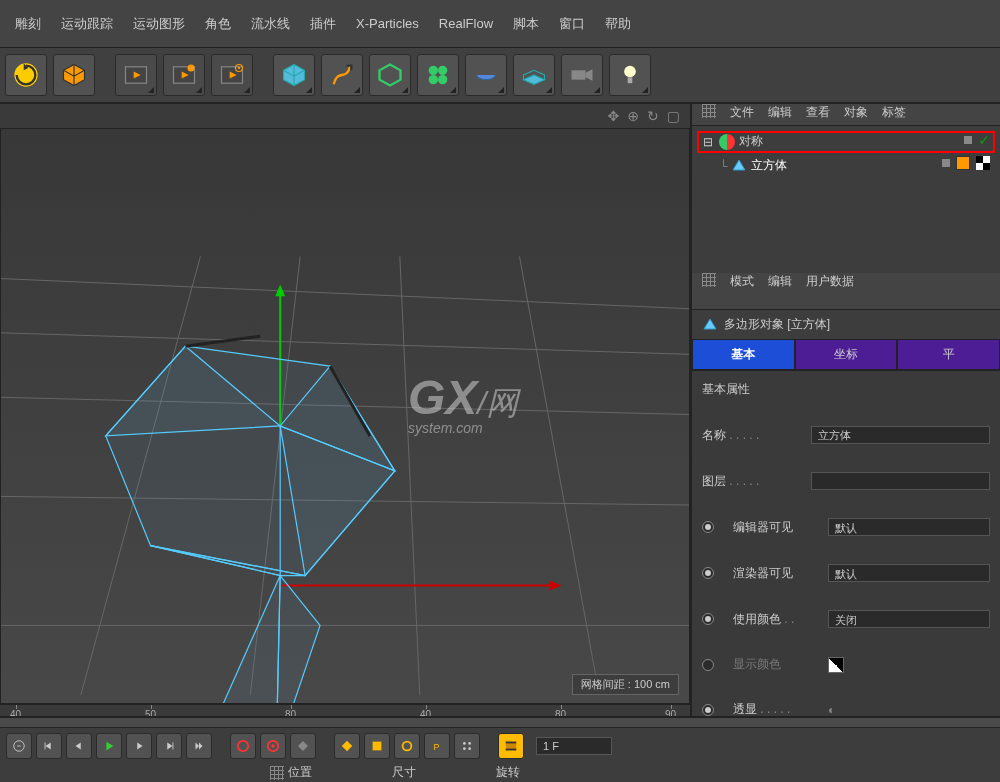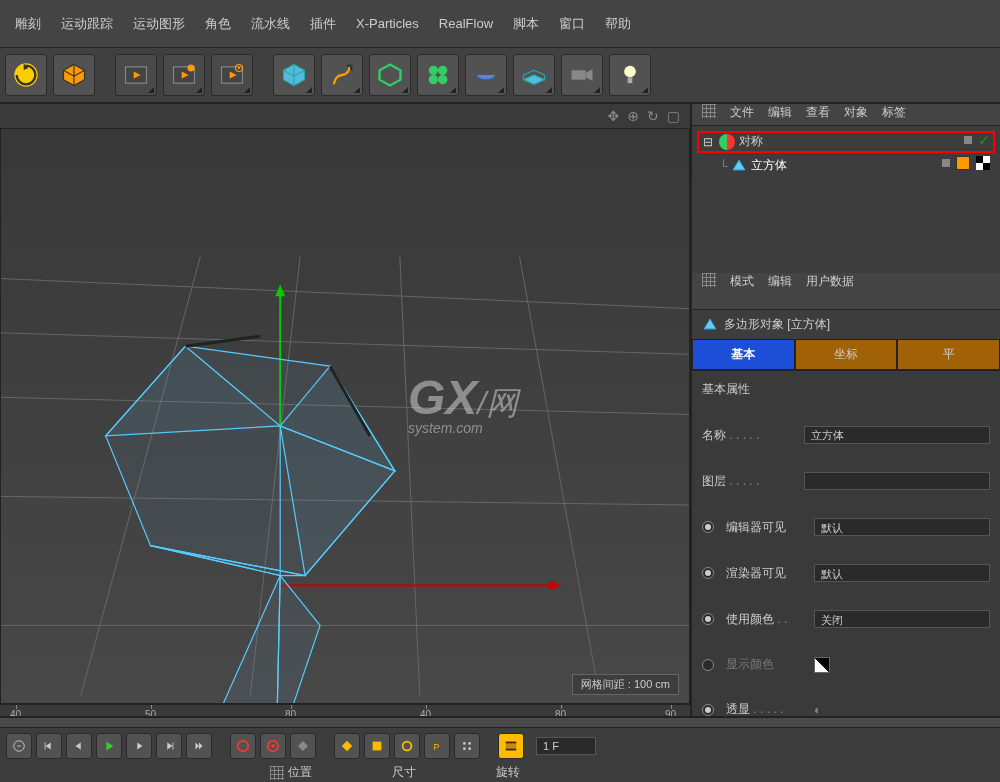--- a/index.html
+++ b/index.html
@@ -41,41 +41,41 @@
 .tree-row .icon { width: 16px; height: 16px; margin: 0 4px; border-radius: 50%; }
 .tree-row .label { color: #ccc; font-size: 12px; }
 .tree-tags { position: absolute; right: 10px; display: flex; gap: 6px; align-items: center; }
 .tag-dot { width: 8px; height: 8px; background: #888; }
 .tag-check { color: #0a0; font-size: 14px; }
 
 .attr-panel { flex: 1; background: #3d3d3d; display: flex; flex-direction: column; }
 .attr-title { padding: 6px 10px; display: flex; align-items: center; gap: 6px; text-align: center; }
 .attr-title .ic { width: 16px; height: 16px; }
 .attr-tabs { display: flex; border-bottom: 1px solid #222; }
-.attr-tab { flex: 1; padding: 6px; text-align: center; background: #a16207; border: 1px solid #222; cursor: pointer; font-size: 12px; }
+.attr-tab { flex: 1; padding: 6px; text-align: center; background: #4c1d95; border: 1px solid #222; cursor: pointer; font-size: 12px; }
 .attr-tab.active { background: #1d4ed8; color: #fff; font-weight: bold; }
 .attr-section { padding: 6px 10px; background: #3a3a3a; }
 .attr-section-title { color: #ccc; font-size: 12px; padding: 4px 0; }
-.attr-row { display: flex; align-items: center; padding: 4px 0; gap: 12px; margin-top: 20px; }
+.attr-row { display: flex; align-items: center; padding: 4px 0; gap: 19px; margin-top: 20px; }
 .attr-row .lbl { width: 90px; color: #ccc; font-size: 12px; }
 .attr-row .radio { width: 12px; height: 12px; border-radius: 50%; border: 1px solid #888; background: #2a2a2a; }
 .attr-row .radio.on::after { content: ''; display: block; width: 6px; height: 6px; background: #ccc; border-radius: 50%; margin: 2px; }
 .attr-row .val-input { flex: 1; background: #2a2a2a; border: 1px solid #555; padding: 2px 6px; color: #ccc; font-size: 11px; height: 18px; }
 .color-swatch { width: 16px; height: 16px; background: linear-gradient(45deg, #fff 50%, #000 50%); border: 1px solid #666; }
 .dots { color: #888; }
 
 
 .bottom-bar { position: absolute; bottom: 0; left: 0; right: 0; height: 66px; background: #3d3d3d; border-top: 2px solid #222; }
 .timeline-track { height: 10px; background: #4a4a4a; border-bottom: 1px solid #222; position: relative; }
 .timeline-controls { display: flex; align-items: center; height: 36px; padding: 0 6px; gap: 4px; }
 .tc-btn { width: 26px; height: 26px; background: #525252; border: 1px solid #2a2a2a; border-radius: 3px; display: flex; align-items: center; justify-content: center; cursor: pointer; color: #ccc; font-size: 12px; }
 .tc-btn svg { width: 14px; height: 14px; }
 .tc-btn.red { color: #f33; }
 .tc-btn.yellow svg { fill: #fb0; }
-.frame-box { width: 60px; background: #2a2a2a; border: 1px solid #555; padding: 2px 6px; color: #ccc; font-size: 11px; margin-left: 8px; }
+.frame-box { width: 76px; background: #2a2a2a; border: 1px solid #555; padding: 2px 6px; color: #ccc; font-size: 11px; margin-left: 8px; }
 .bottom-labels { display: flex; gap: 80px; padding-left: 270px; font-size: 12px; color: #ccc; }
 .bottom-labels span { display: flex; align-items: center; gap: 4px; }
 
 .watermark { position: absolute; top: 370px; left: 408px; color: rgba(220,220,220,0.5); font-size: 32px; font-style: italic; pointer-events: none; }
 .watermark .big { font-size: 48px; font-weight: bold; }
 .watermark .small { font-size: 14px; display: block; margin-top: -6px; }
 </style>
 </head>
 <body>
 

